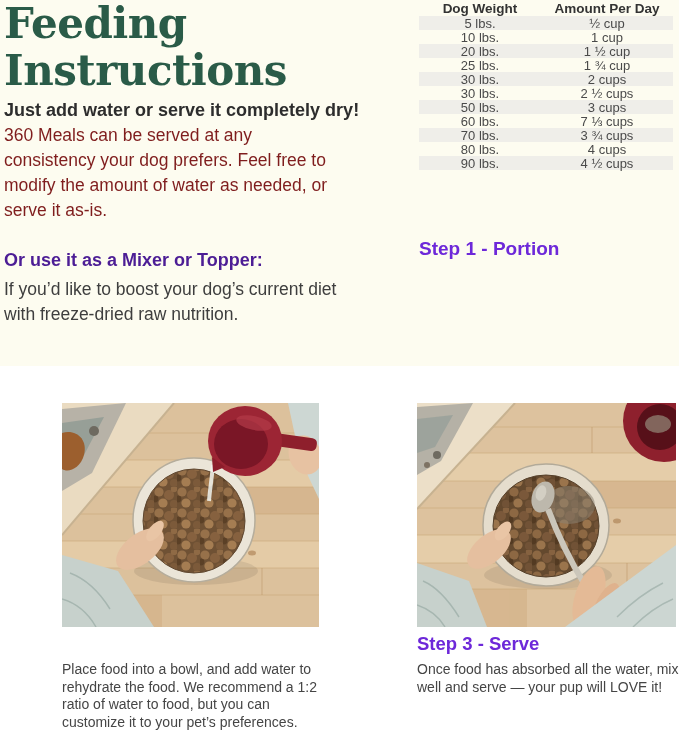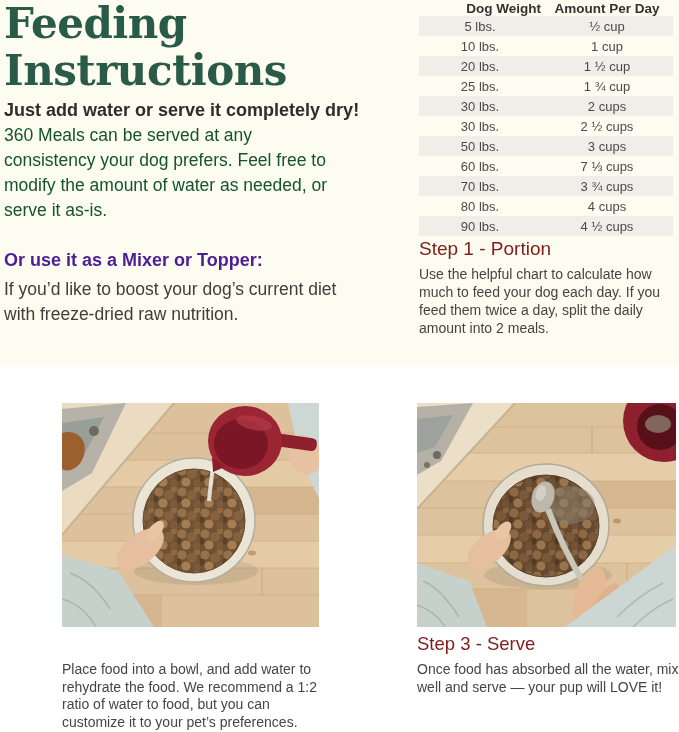--- a/index.html
+++ b/index.html
@@ -15,41 +15,41 @@
     font-family:"DejaVu Serif", serif; font-weight:700;
     font-size:42px; line-height:47px; letter-spacing:-0.5px;
     color:#2A5B48; white-space:pre-line;
   }
   .intro-heading {
     position:absolute; left:4px; top:100px; width:480px;
     font-size:18px; font-weight:700; color:#2d2d2d;
   }
   .intro-body {
     position:absolute; left:4px; top:123px; width:400px;
-    font-size:17.5px; line-height:25px; color:#14532d; white-space:pre-line;
+    font-size:17.5px; line-height:25px; color:#7f1d1d; white-space:pre-line;
   }
   .mixer-heading {
     position:absolute; left:4px; top:250px; width:480px;
     font-size:18px; font-weight:700; color:#4c1d95;
   }
   .mixer-body {
     position:absolute; left:4px; top:277px; width:420px;
     font-size:17.5px; line-height:25px; color:#3e3e3e; white-space:pre-line;
   }
 
   .feeding-table { position:absolute; left:419px; top:0; width:254px; }
   .thead { display:flex; height:16px; align-items:center; font-size:13.5px; font-weight:700; color:#333333; }
-  .th1 { width:122px; text-align:right; }
+  .th1 { width:122px; text-align:center; }
   .th2 { flex:1; text-align:center; }
-  .trow { display:flex; height:20px; align-items:center; font-size:13px; color:#4a4a4a; }
+  .trow { display:flex; height:14px; align-items:center; font-size:13px; color:#4a4a4a; }
   .trow.shaded { background:#EFEEE9; }
   .tcell.c1 { width:122px; text-align:center; }
   .tcell.c2 { flex:1; text-align:center; }
 
-  .step-title { position:absolute; font-size:19px; font-weight:400; color:#7f1d1d; }
+  .step-title { position:absolute; font-size:19px; font-weight:700; color:#6d28d9; }
   .step-text  { position:absolute; font-size:14px; line-height:18px; color:#454545; white-space:pre-line; }
   #step1-title { left:419px; top:238px; }
   #step1-text  { left:419px; top:265px; width:260px; }
   #step2-title { left:62px;  top:633px; font-size:18.5px; }
   #step2-text  { left:62px;  top:661px; width:280px; line-height:17.6px; }
   #step3-title { left:417px; top:633px; font-size:18.5px; }
   #step3-text  { left:417px; top:661px; width:280px; line-height:17.6px; }
 
   .photo { position:absolute; top:403px; height:224px; display:block; }
   #photo1 { left:62px;  width:257px; }
@@ -122,24 +122,20 @@
           <div class="tcell c2">4 cups</div>
         </div>
         <div class="trow shaded">
           <div class="tcell c1">90 lbs.</div>
           <div class="tcell c2">4 ½ cups</div>
         </div>
       </div>
   </div>
 
   <div class="step-title" id="step1-title">Step 1 - Portion</div>
-  <div class="step-text" id="step1-text">Use the helpful chart to calculate how
-much to feed your dog each day. If you
-feed them twice a day, split the daily
-amount into 2 meals.</div>
 
   <svg class="photo" id="photo1" viewBox="0 0 257 224" role="img" aria-label="Hands pouring water from a red measuring cup into a bowl of kibble on a wooden table">
     <defs>
       <pattern id="kibA" width="23" height="21" patternUnits="userSpaceOnUse">
         <rect width="23" height="21" fill="#6f5134"></rect>
         <circle cx="5" cy="5" r="4.6" fill="#97714a"></circle>
         <circle cx="15" cy="8" r="5" fill="#86613f"></circle>
         <circle cx="9" cy="16" r="4.6" fill="#a57d52"></circle>
         <circle cx="20" cy="17" r="4" fill="#7c5a3a"></circle>
         <circle cx="1" cy="12" r="3.4" fill="#5b4026"></circle>

